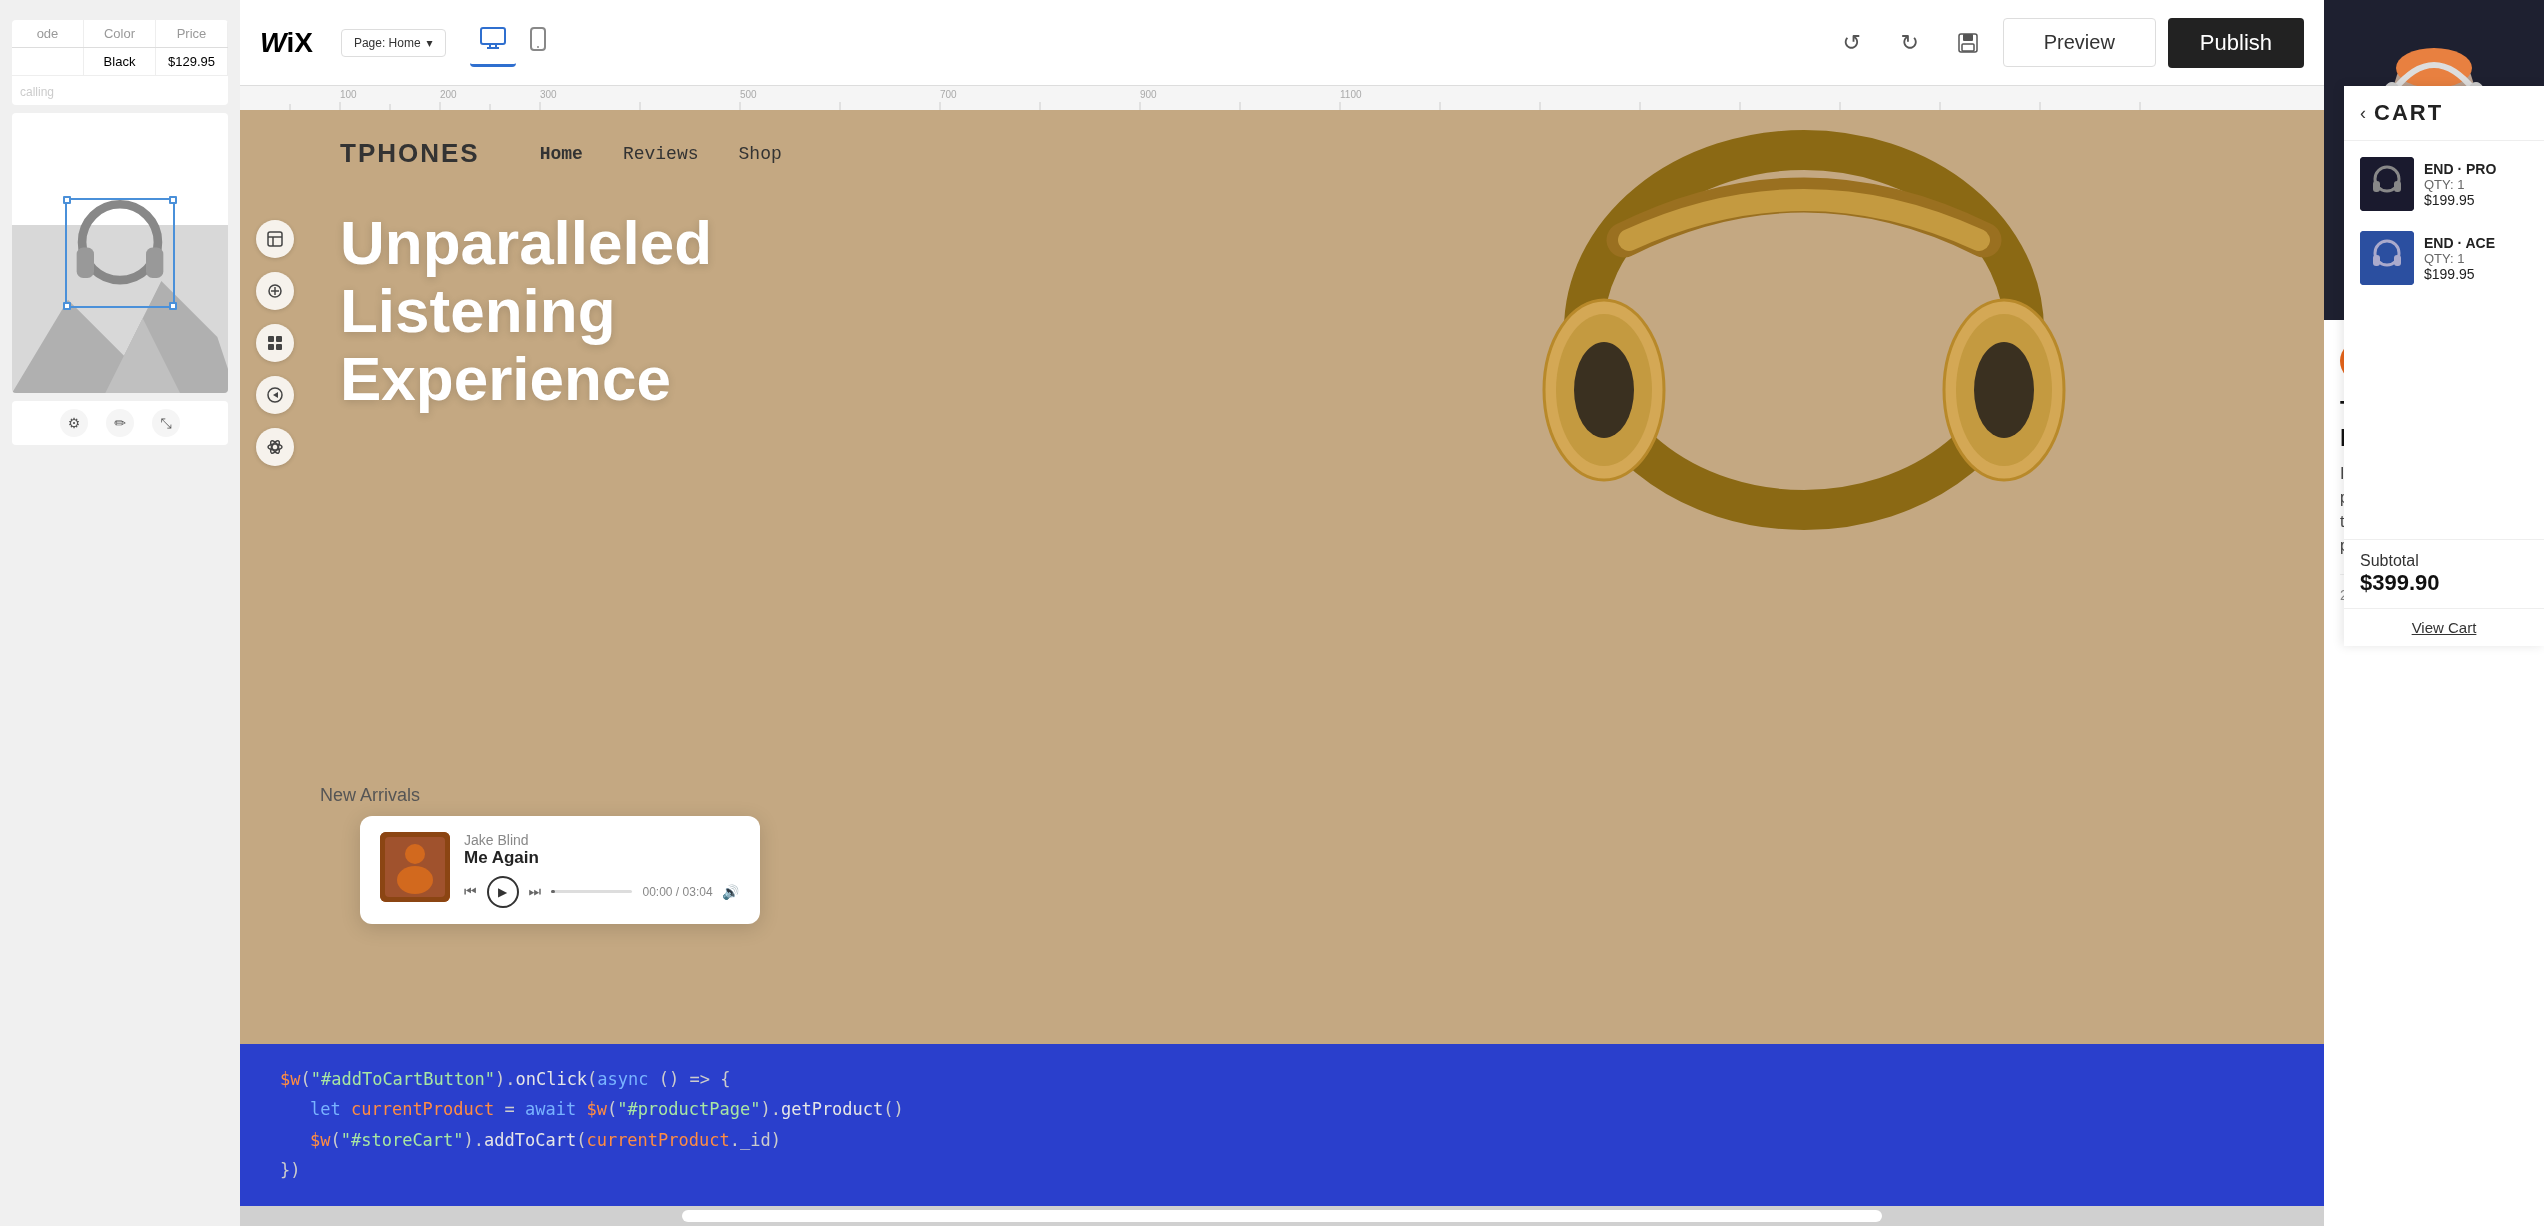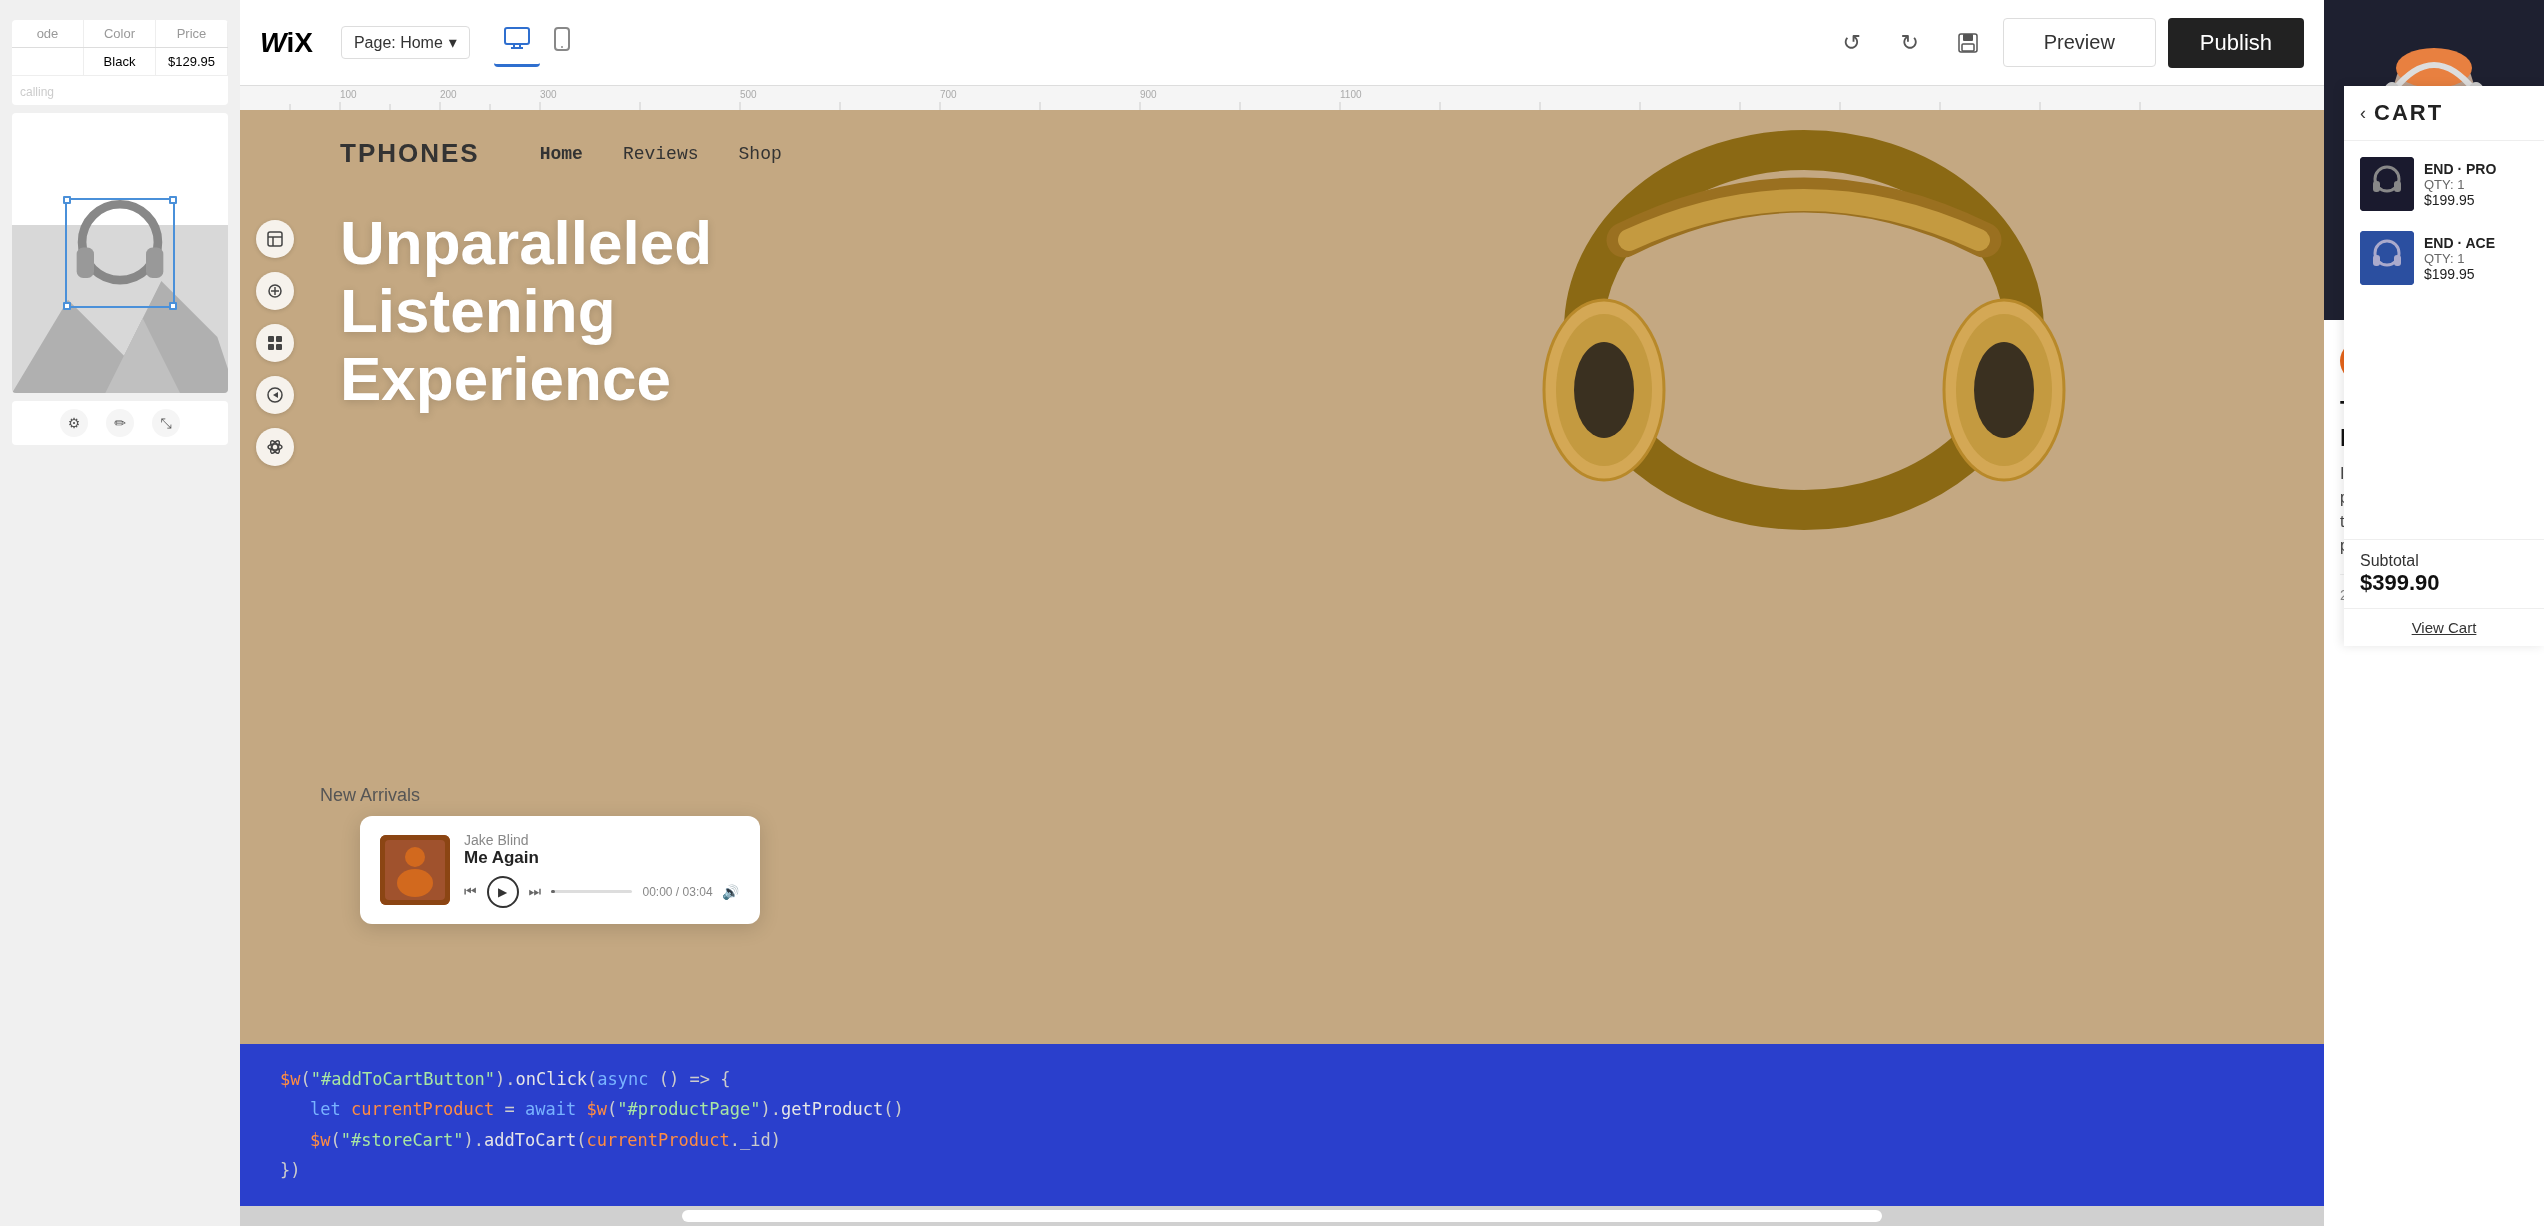--- a/index.html
+++ b/index.html
@@ -158,21 +158,21 @@
     .wix-logo span {
       font-style: italic;
     }
     .page-dropdown {
       display: flex;
       align-items: center;
       gap: 6px;
       padding: 6px 12px;
       border: 1px solid #ddd;
       border-radius: 4px;
-      font-size: 16px;
+      font-size: 12px;
       cursor: pointer;
       color: #333;
     }
     .device-icons {
       display: flex;
       gap: 4px;
       margin-left: 8px;
     }
     .device-btn {
       padding: 8px 10px;
@@ -303,21 +303,21 @@
       padding-left: 40px;
     }
 
     .music-player {
       background: white;
       border-radius: 12px;
       padding: 16px 20px;
       width: 400px;
       margin-left: 40px;
       display: flex;
-      align-items: center;
+      align-items: flex-start;
       gap: 14px;
       box-shadow: 0 4px 20px rgba(0,0,0,0.15);
     }
     .player-thumb {
       width: 70px;
       height: 70px;
       border-radius: 6px;
       background: linear-gradient(135deg, #8B4513, #D2691E);
       flex-shrink: 0;
       display: flex;

